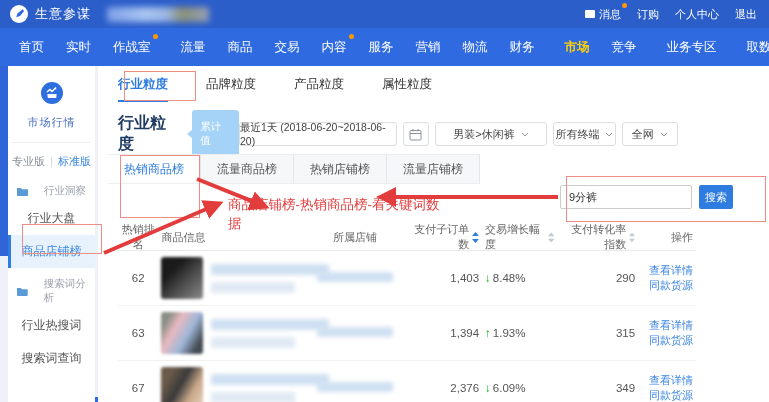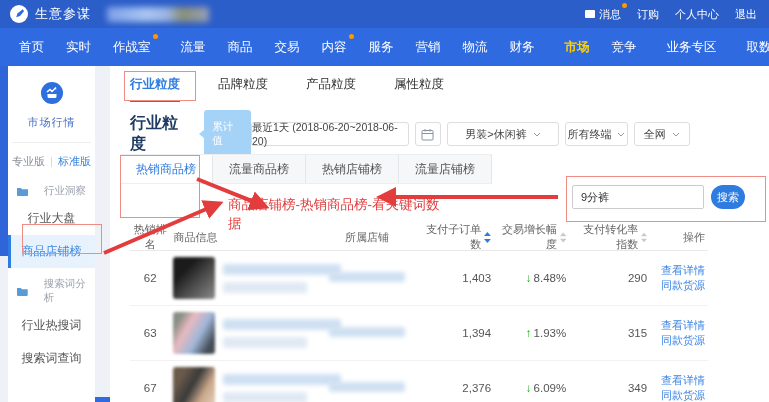--- a/index.html
+++ b/index.html
@@ -44,21 +44,21 @@
   .ver{color:#8a8f99;cursor:pointer}
   .ver.active{color:#3a87e0}
   .ver-sep{width:1px;height:10px;background:#d8dce2;margin:0 6px}
   .group-head{display:flex;align-items:center;gap:16px;font-size:10.5px;color:#9aa1ad;
               padding:9px 0 4px 9px;cursor:pointer}
   .side-item{font-size:12px;color:#555;padding:8px 0;text-align:center;cursor:pointer;position:relative}
   .side-item.active{background:#e7f2fd;color:#3a87e0}
   .side-item.active::before{content:"";position:absolute;left:0;top:0;bottom:0;width:3px;background:#2e7ce0}
 
   
-  .content{position:absolute;left:110px;top:66px;width:608px;height:336px;background:#fff}
+  .content{position:absolute;left:98px;top:66px;width:608px;height:336px;background:#fff}
   .tabs{position:absolute;top:10px;left:20px;display:flex;gap:38px;font-size:12.5px;color:#333}
   .tab{cursor:pointer;padding-bottom:7px}
   .tab.active{color:#2e7ce0;border-bottom:2px solid #2e7ce0;font-weight:bold}
 
   .section-head{position:absolute;top:44px;left:20px;right:28px;display:flex;align-items:center}
   .sec-title{font-size:16px;font-weight:bold;color:#1f3b63}
   .badge{position:relative;margin-left:12px;background:#a5d3f7;color:#fff;font-size:10.5px;
          padding:10px 8px;border-radius:3px}
   .badge::before{content:"";position:absolute;left:-5px;top:50%;margin-top:-4px;
                  border:4px solid transparent;border-right:5px solid #a5d3f7;border-left:0}
@@ -74,33 +74,33 @@
            background:#f6f7f9;border:1px solid #eceef0;border-left:none;border-right:1px solid #e4e7ea;box-sizing:border-box}
   .subtab{flex:1;display:flex;align-items:center;justify-content:center;font-size:12px;color:#555;
           border-right:1px solid #e4e7ea;cursor:pointer}
   .subtab:last-child{border-right:none}
   .subtab.active{background:#fff;color:#2e7ce0}
 
   .search-input{position:absolute;left:462px;top:119px;width:132px;height:24px;box-sizing:border-box;
                 border:1px solid #ccc;border-radius:2px;font-size:11px;color:#333;padding:0 8px;
                 font-family:"Liberation Sans","DejaVu Sans",sans-serif}
   .search-btn{position:absolute;left:601px;top:119px;width:34px;height:24px;background:#2e7ce0;
-              color:#fff;border:none;border-radius:12px;font-size:11px;cursor:pointer;
+              color:#fff;border:none;border-radius:2px;font-size:11px;cursor:pointer;
               font-family:"Liberation Sans","DejaVu Sans",sans-serif}
 
   
   .table{position:absolute;top:158px;left:20px;right:10px}
   .thead{display:flex;align-items:center;height:26px;font-size:11px;color:#666;
          border-bottom:1px solid #e9e9e9}
   .c{box-sizing:border-box;padding:0 3px}
   .c-rank{width:7%;text-align:center}
   .c-prod{width:26%}
   .c-shop{width:16%;text-align:center}
   .c-orders{width:14%;text-align:right}
-  .c-growth{width:13%;text-align:right}
+  .c-growth{width:13%;text-align:left}
   .c-conv{width:14%;text-align:right}
   .c-ops{width:10%;text-align:right}
   .hsort{display:inline-flex;align-items:center;gap:3px;cursor:pointer}
   .trow{display:flex;align-items:center;height:54px;border-bottom:1px solid #f2f2f2;
         font-size:11.5px;color:#555}
   .trow:last-child{border-bottom:none}
   .prod-wrap{display:flex;align-items:center;gap:8px}
   .thumb{width:42px;height:42px;border-radius:3px;filter:blur(1.5px);flex:0 0 auto;cursor:pointer}
   .t0{background:linear-gradient(135deg,#1b1b1b 30%,#4d4d4d 60%,#8a8a8a)}
   .t1{background:linear-gradient(120deg,#8a8f85 15%,#e8b9c0 35%,#9fb7d8 60%,#454c55 85%)}

